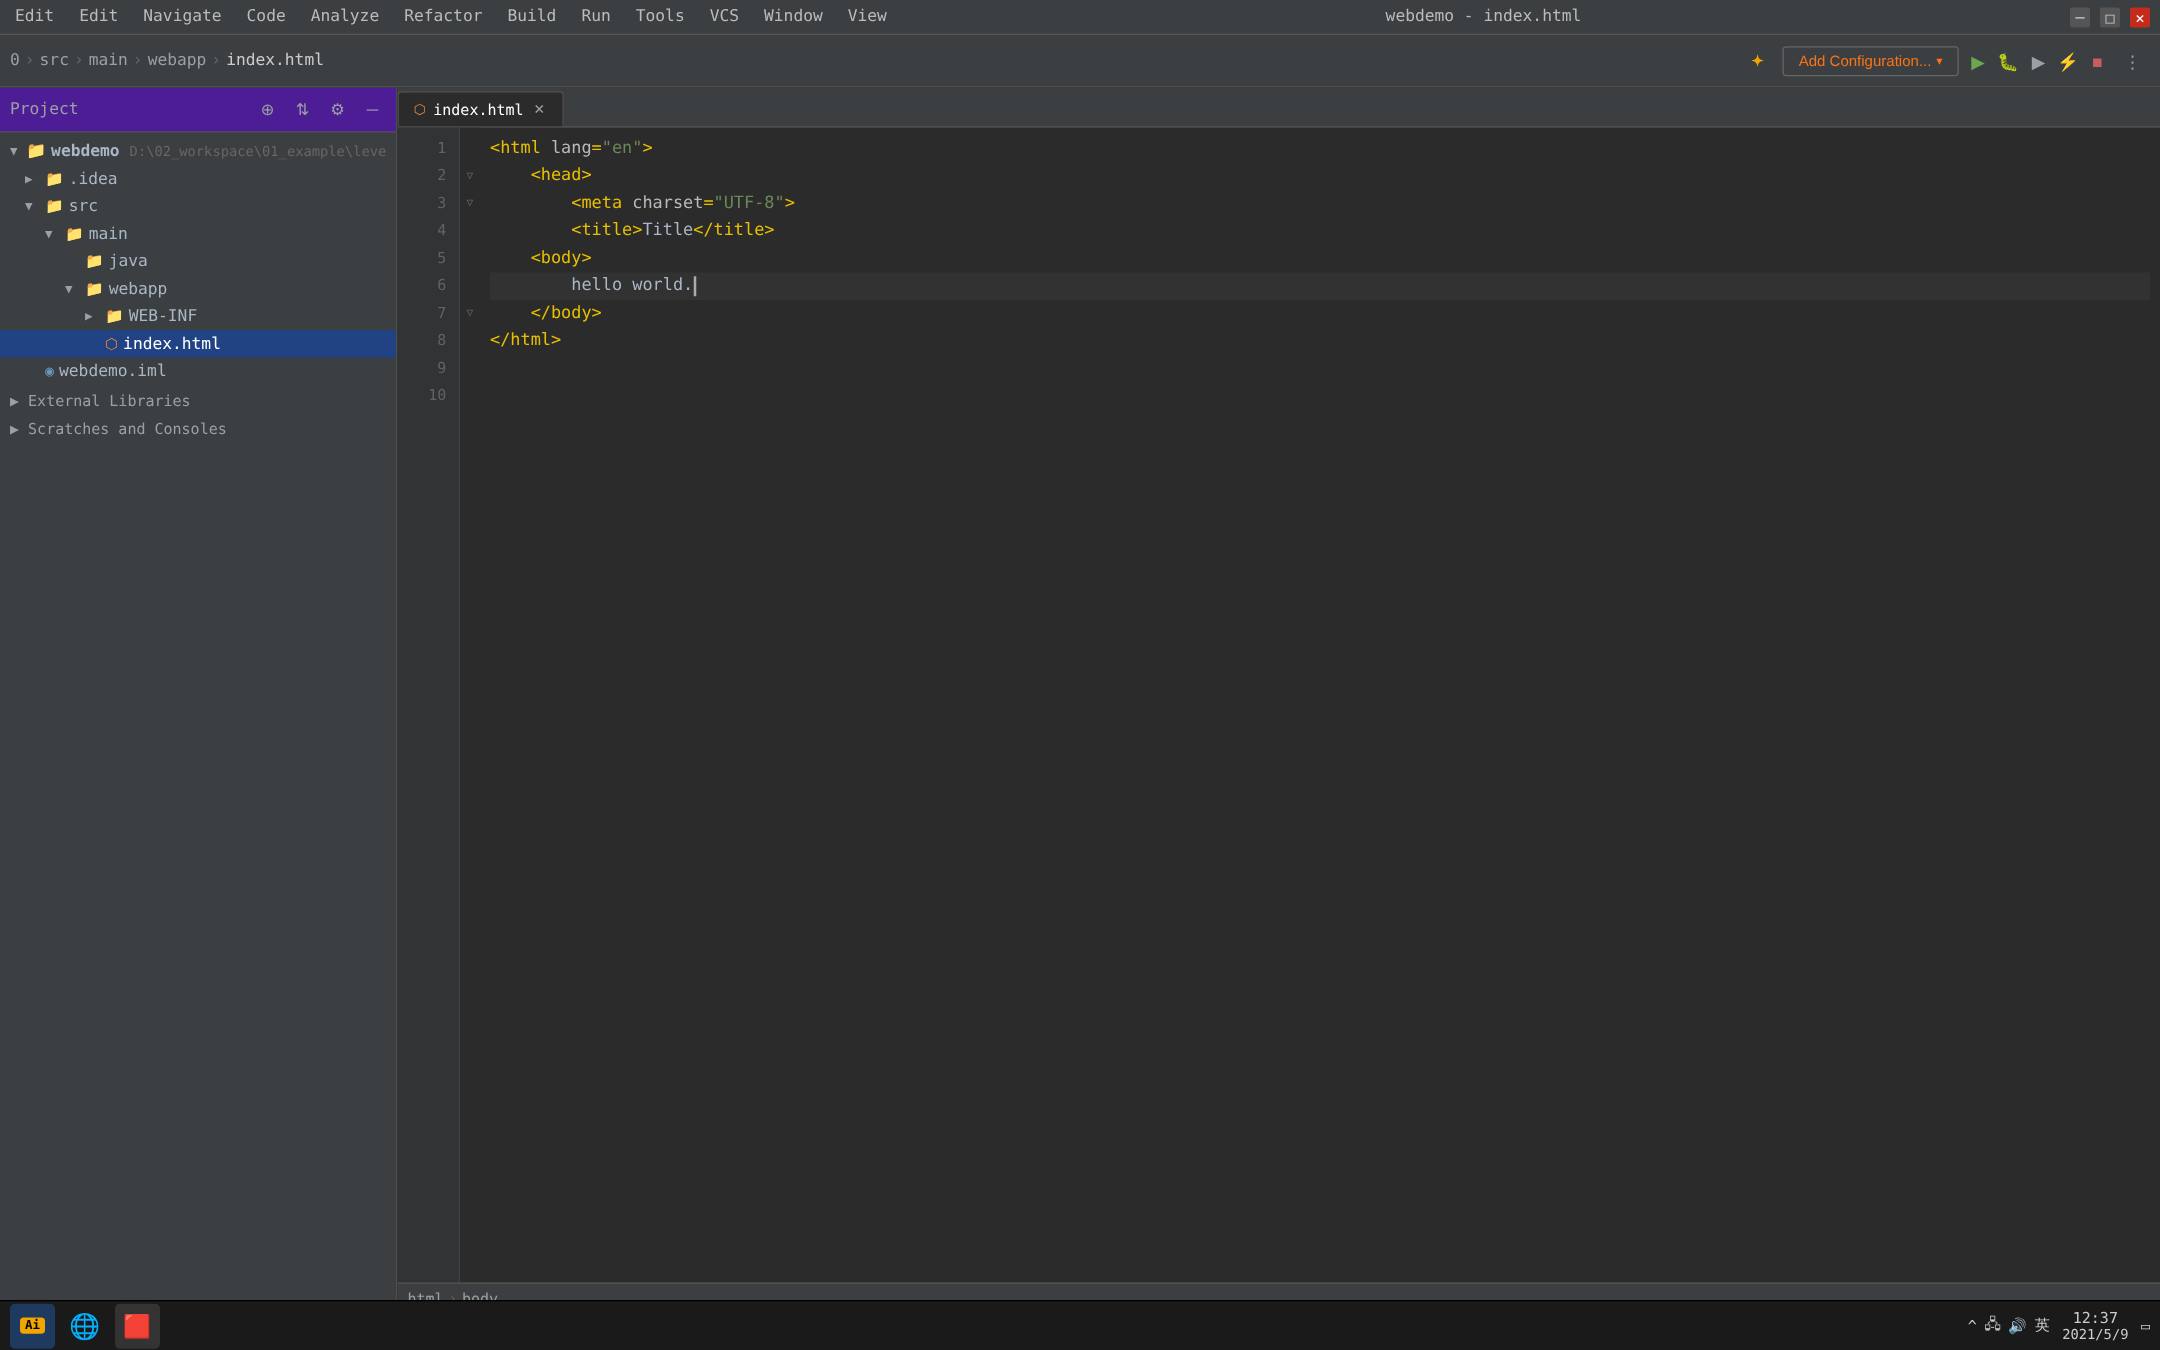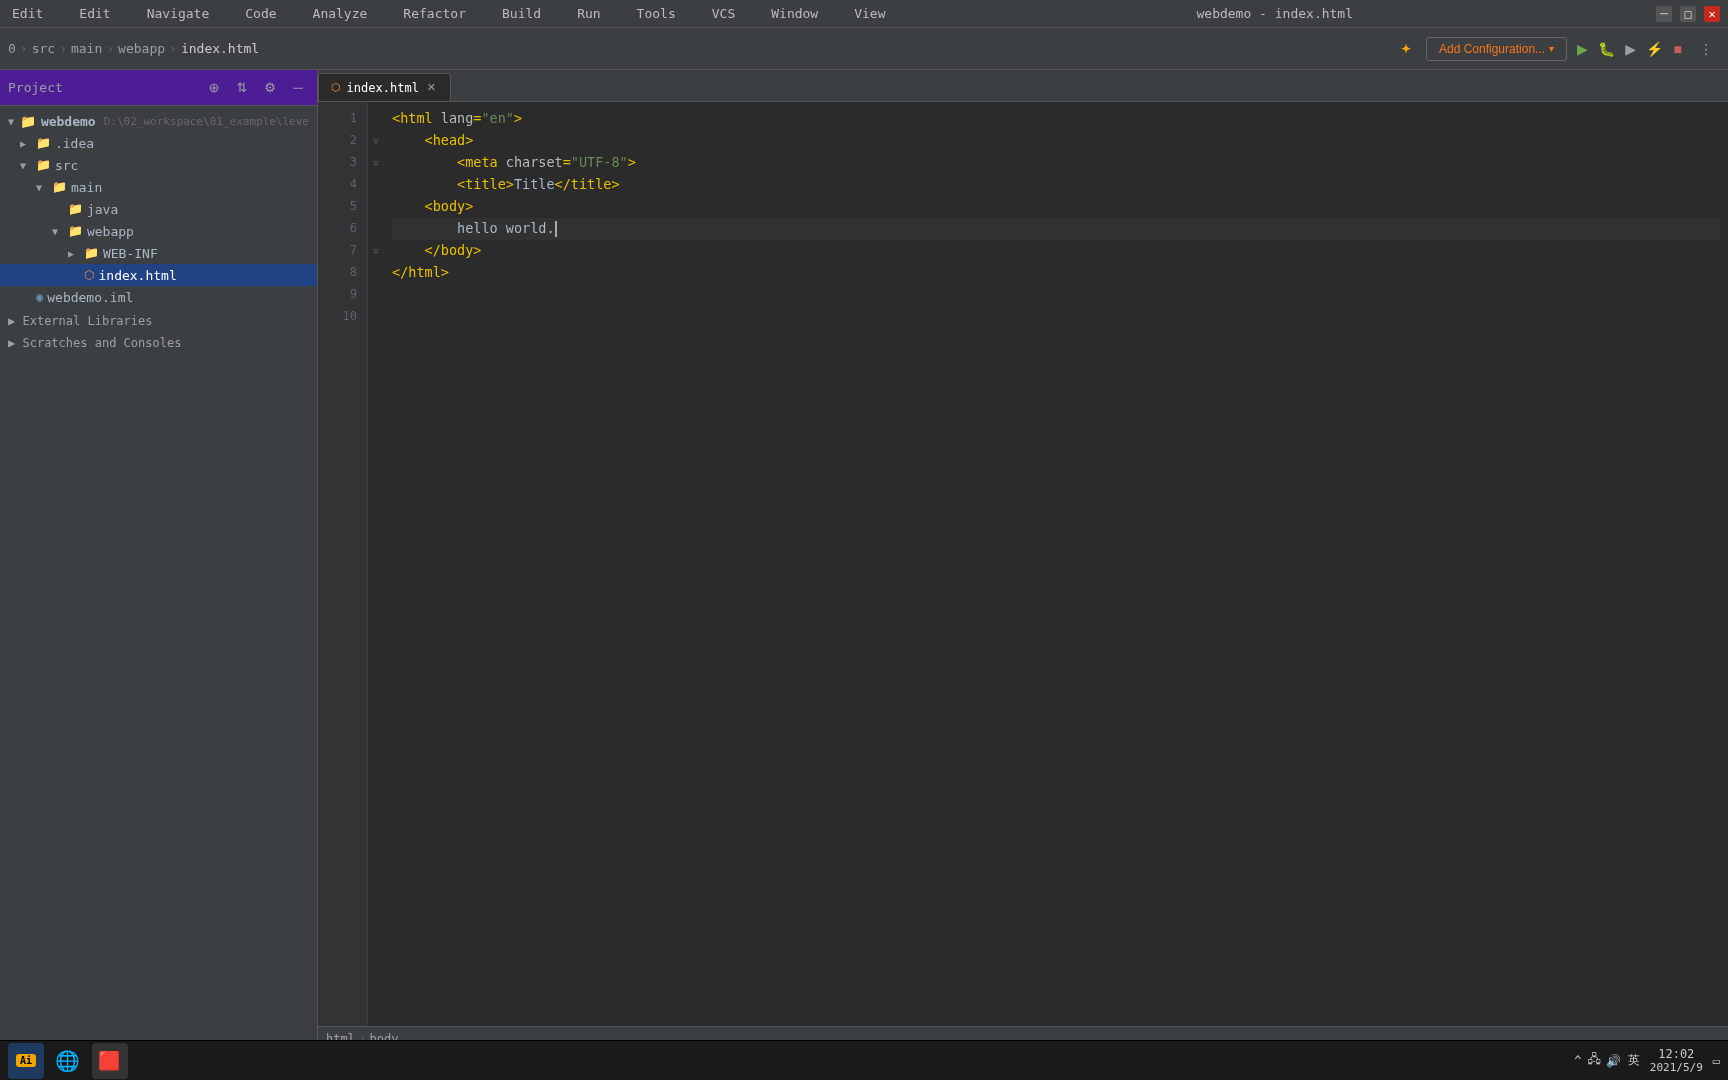--- a/index.html
+++ b/index.html
@@ -14,21 +14,21 @@
     }
 
     
     .menu-bar {
       height: 28px;
       background: #3c3f41;
       display: flex;
       align-items: center;
       padding: 0 4px;
       border-bottom: 1px solid #555;
-      gap: 20px;
+      gap: 4px;
     }
     .menu-item {
       padding: 2px 8px;
       font-size: 13px;
       color: #bbb;
       cursor: pointer;
       border-radius: 3px;
     }
 
     
@@ -660,18 +660,18 @@
     <span style="font-size:18px; color:#ff4444;">🟥</span>
   </div>
   <div class="taskbar-right">
     <div class="tray-icons">
       <span class="tray-icon">^</span>
       <span class="tray-icon">🖧</span>
       <span class="tray-icon">🔊</span>
       <span class="tray-icon">英</span>
     </div>
     <div style="display:flex; flex-direction:column; align-items:center; cursor:pointer;">
-      <span>12:02</span>
+      <span>12:37</span>
       <span style="font-size:11px;">2021/5/9</span>
     </div>
     <span class="tray-icon">▭</span>
   </div>
 </div>
 
 </body></html>

